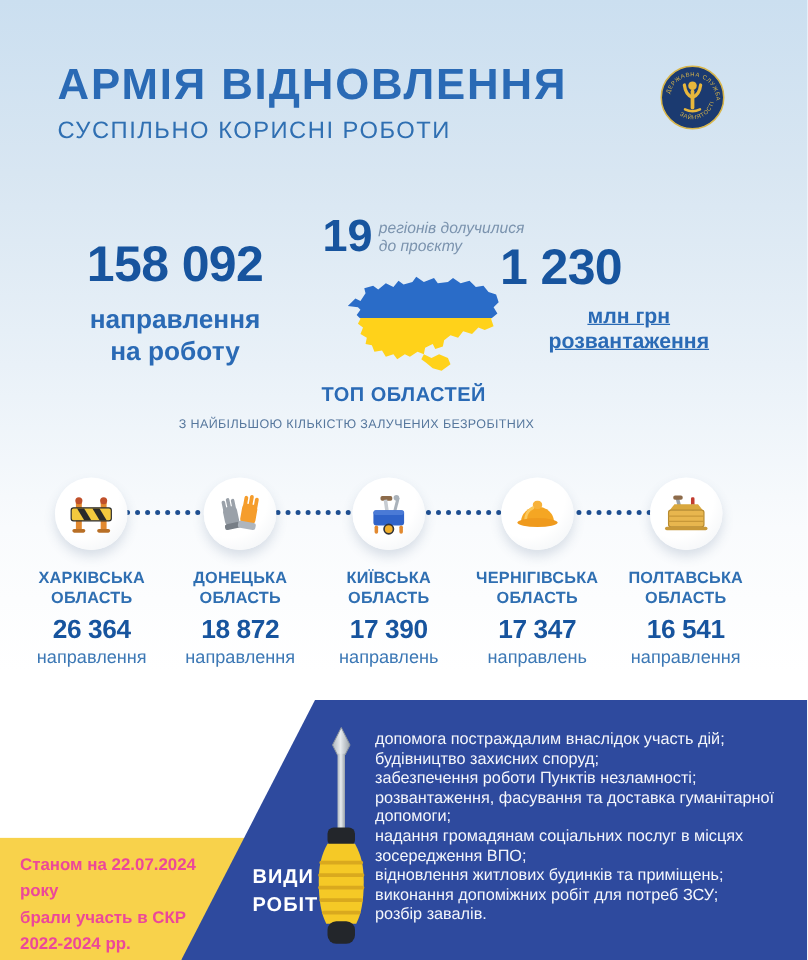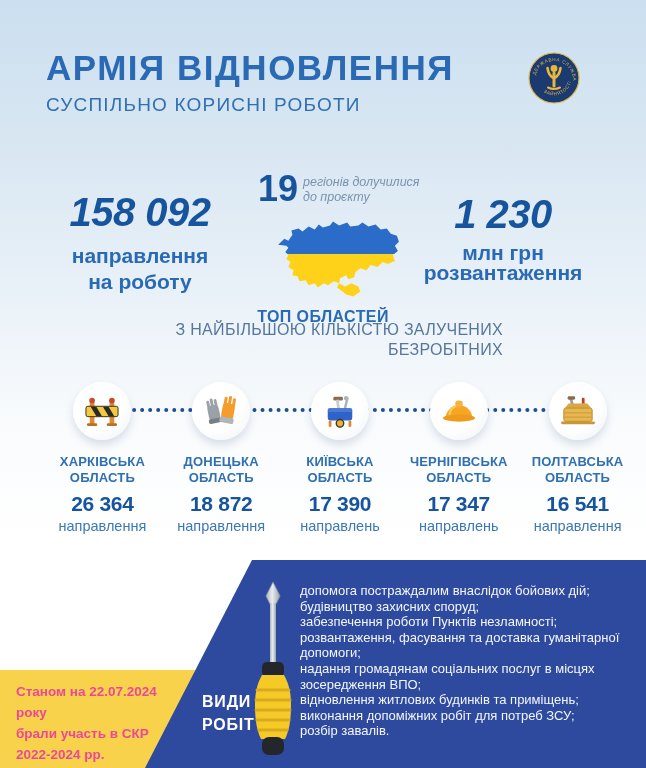--- a/index.html
+++ b/index.html
@@ -10,35 +10,35 @@
     background:linear-gradient(180deg,#cbdff0 0%,#d8e6f2 18%,#e9f1f8 38%,#f9fbfd 55%,#ffffff 70%,#ffffff 100%);
   }
   .abs { position:absolute; }
 
   
   .title { left:46px; top:48px; font-size:35px; font-weight:bold; letter-spacing:1.5px; color:#2a6ab5; }
   .subtitle { left:46px; top:94px; font-size:19px; letter-spacing:1.2px; color:#2f6fb2; }
   .logo { left:528px; top:52px; width:52px; height:52px; }
 
   
-  .stat-value { font-weight:bold; color:#17549e; letter-spacing:-0.5px;font-style:italic; }
+  .stat-value { font-weight:bold; color:#17549e; letter-spacing:-0.5px; }
   .stat-lines { font-weight:bold; color:#2a6ab5; text-align:center; }
   .stat-left-value  { left:40px; top:190px; width:200px; font-size:40px; text-align:center; }
   .stat-left-lines  { left:40px; top:243px; width:200px; font-size:21px; line-height:26px; }
-  .stat-right-value { left:400px; top:192px; width:206px; font-size:40px; text-align:center; }
-  .stat-right-lines { left:400px; top:243px; width:206px; font-size:21px; line-height:20px; }
+  .stat-right-value { left:400px; top:192px; width:206px; font-size:40px; }
+  .stat-right-lines { left:400px; top:243px; width:206px; font-size:17px; line-height:20px;text-decoration:underline; }
   .regions-value { left:258px; top:168px; font-size:36px; font-weight:bold; color:#17549e; }
   .regions-lines { left:303px; top:175px; font-size:12.5px; line-height:15px; color:#7b93ae;font-style:italic; }
   .map { left:262px; top:216px; width:142px; height:86px; }
 
   
   .top-title { left:143px; top:308px; width:360px; text-align:center; font-size:16px; font-weight:bold; color:#2a6ab5; letter-spacing:0.4px; }
-  .top-sub   { left:143px; top:320px; width:360px; text-align:right; font-size:16px; line-height:20px; color:#56779d; letter-spacing:0.3px; }
+  .top-sub   { left:143px; top:330px; width:360px; text-align:left; font-size:10px; line-height:20px; color:#56779d; letter-spacing:0.3px; }
   .dotline { left:92px; top:408px; width:462px; height:0; border-top:4px dotted #1e4f91; }
-  .columns { left:43px; top:382px; width:594px; display:flex;align-items:center; }
+  .columns { left:14px; top:382px; width:594px; display:flex;align-items:center; }
   .col { width:20%; display:flex; flex-direction:column; align-items:center; }
   .bubble { width:58px; height:58px; border-radius:50%; background:radial-gradient(circle at 35% 30%, #ffffff 55%, #eef1f4 100%);
             box-shadow:0 5px 9px rgba(60,90,130,0.18); display:flex; align-items:center; justify-content:center; position:relative; z-index:2; }
   .region-name { margin-top:14px; font-size:13px; font-weight:bold; color:#2f6fb2; text-align:center; line-height:16px; letter-spacing:0.2px; min-height:32px; }
   .region-value { margin-top:6px; font-size:21px; font-weight:bold; color:#17549e; letter-spacing:-0.3px; }
   .region-unit { margin-top:2px; font-size:14.5px; color:#3c78b5; }
 
   
   .footer-yellow { left:0; top:670px; width:200px; height:98px; background:#f8d24b;
                    clip-path:polygon(0 0,198px 0,148px 98px,0 98px); }
@@ -227,21 +227,21 @@
   </defs>
   <polygon points="24,8 31,22 27,30 21,30 17,22" fill="url(#metal)" stroke="#8c949c" stroke-width="0.8"></polygon>
   <rect x="21" y="29" width="6" height="62" fill="url(#metal)"></rect>
   <rect x="13" y="88" width="22" height="15" rx="5" fill="#23262b"></rect>
   <path d="M13,101 C8,110 6,119 6,131 C6,147 8,157 12,165 L36,165 C40,157 42,147 42,131 C42,119 40,110 35,101 Z" fill="#f5c926"></path>
   <path d="M8,116 h32 M7,126 h34 M7,136 h34 M8,146 h32 M10,156 h28" stroke="#d9a91e" stroke-width="3" stroke-linecap="round"></path>
   <rect x="13" y="163" width="22" height="18" rx="7" fill="#23262b"></rect>
 </svg>
 
 <div class="abs works">
-  <div>допомога постраждалим внаслідок бойових дій;</div>
+  <div>допомога постраждалим внаслідок участь дій;</div>
   <div>будівництво захисних споруд;</div>
   <div>забезпечення роботи Пунктів незламності;</div>
   <div>розвантаження, фасування та доставка гуманітарної допомоги;</div>
   <div>надання громадянам соціальних послуг в місцях зосередження ВПО;</div>
   <div>відновлення житлових будинків та приміщень;</div>
   <div>виконання допоміжних робіт для потреб ЗСУ;</div>
   <div>розбір завалів.</div>
 </div>
 
 </body></html>

